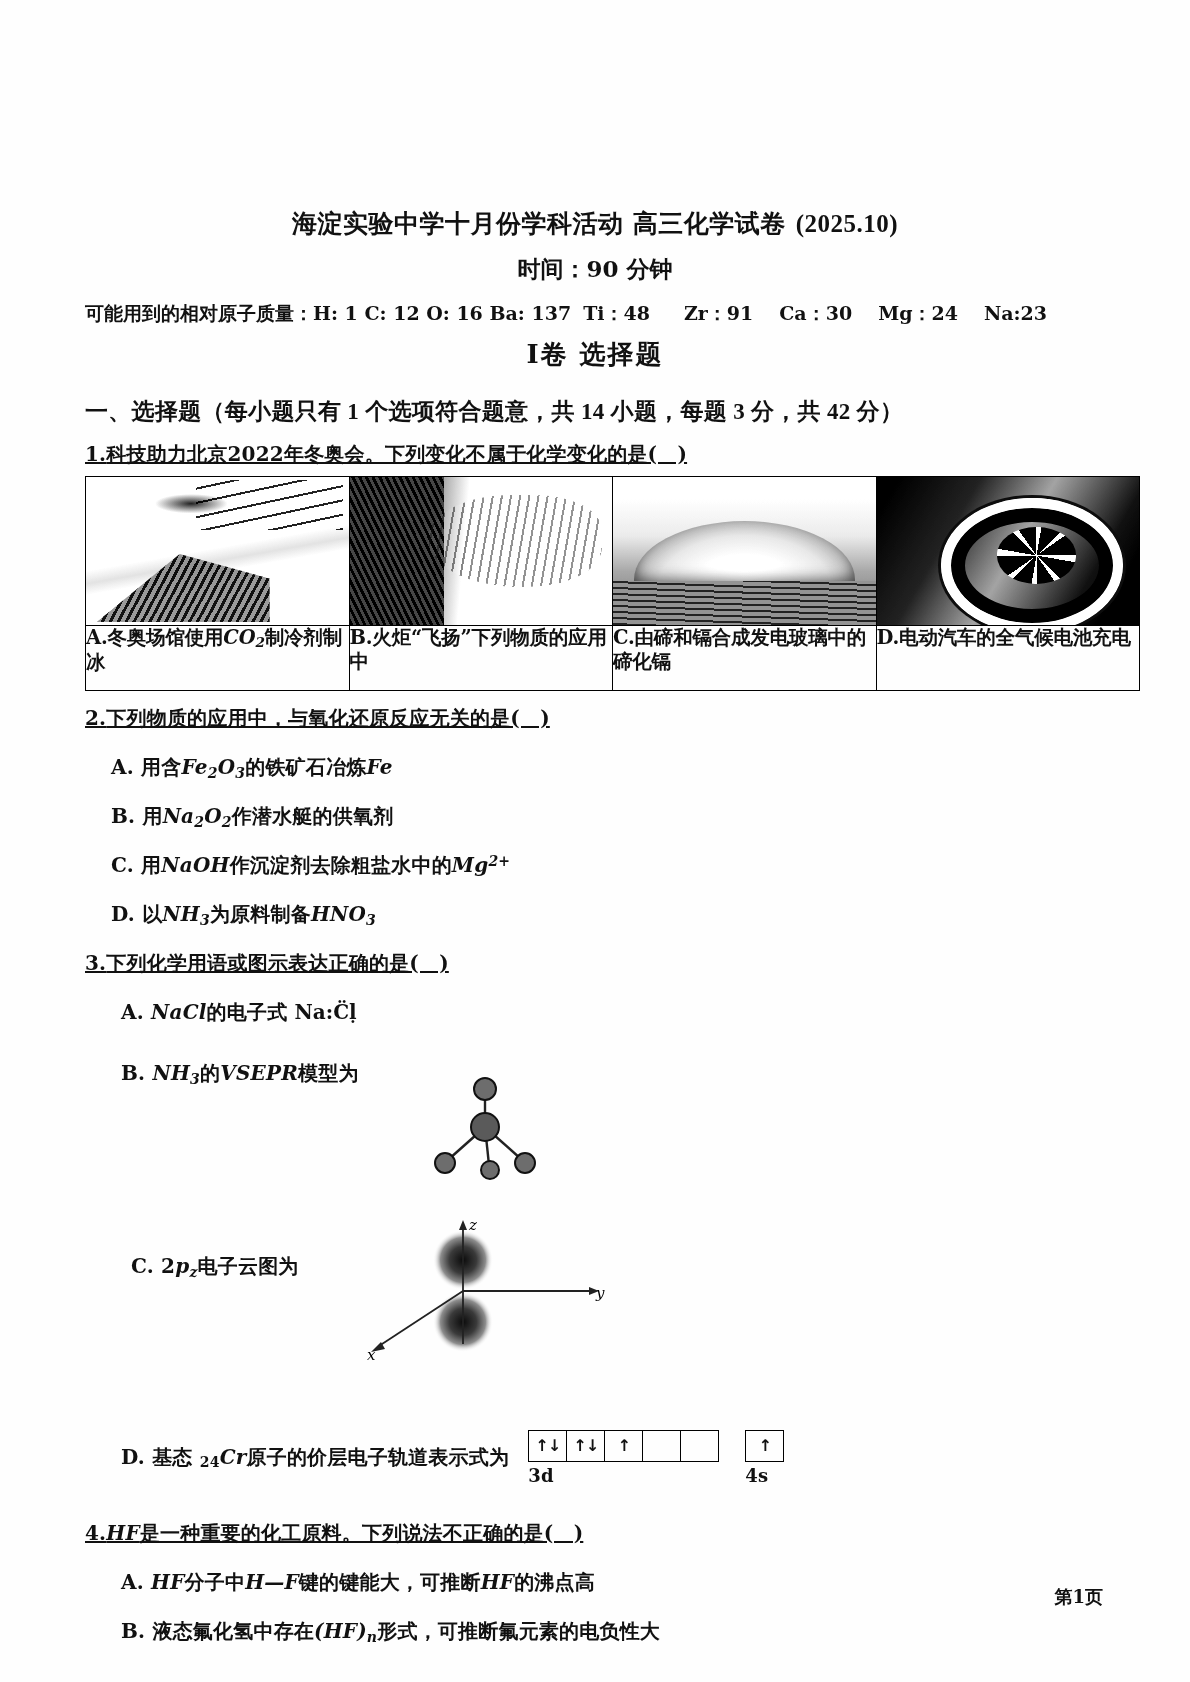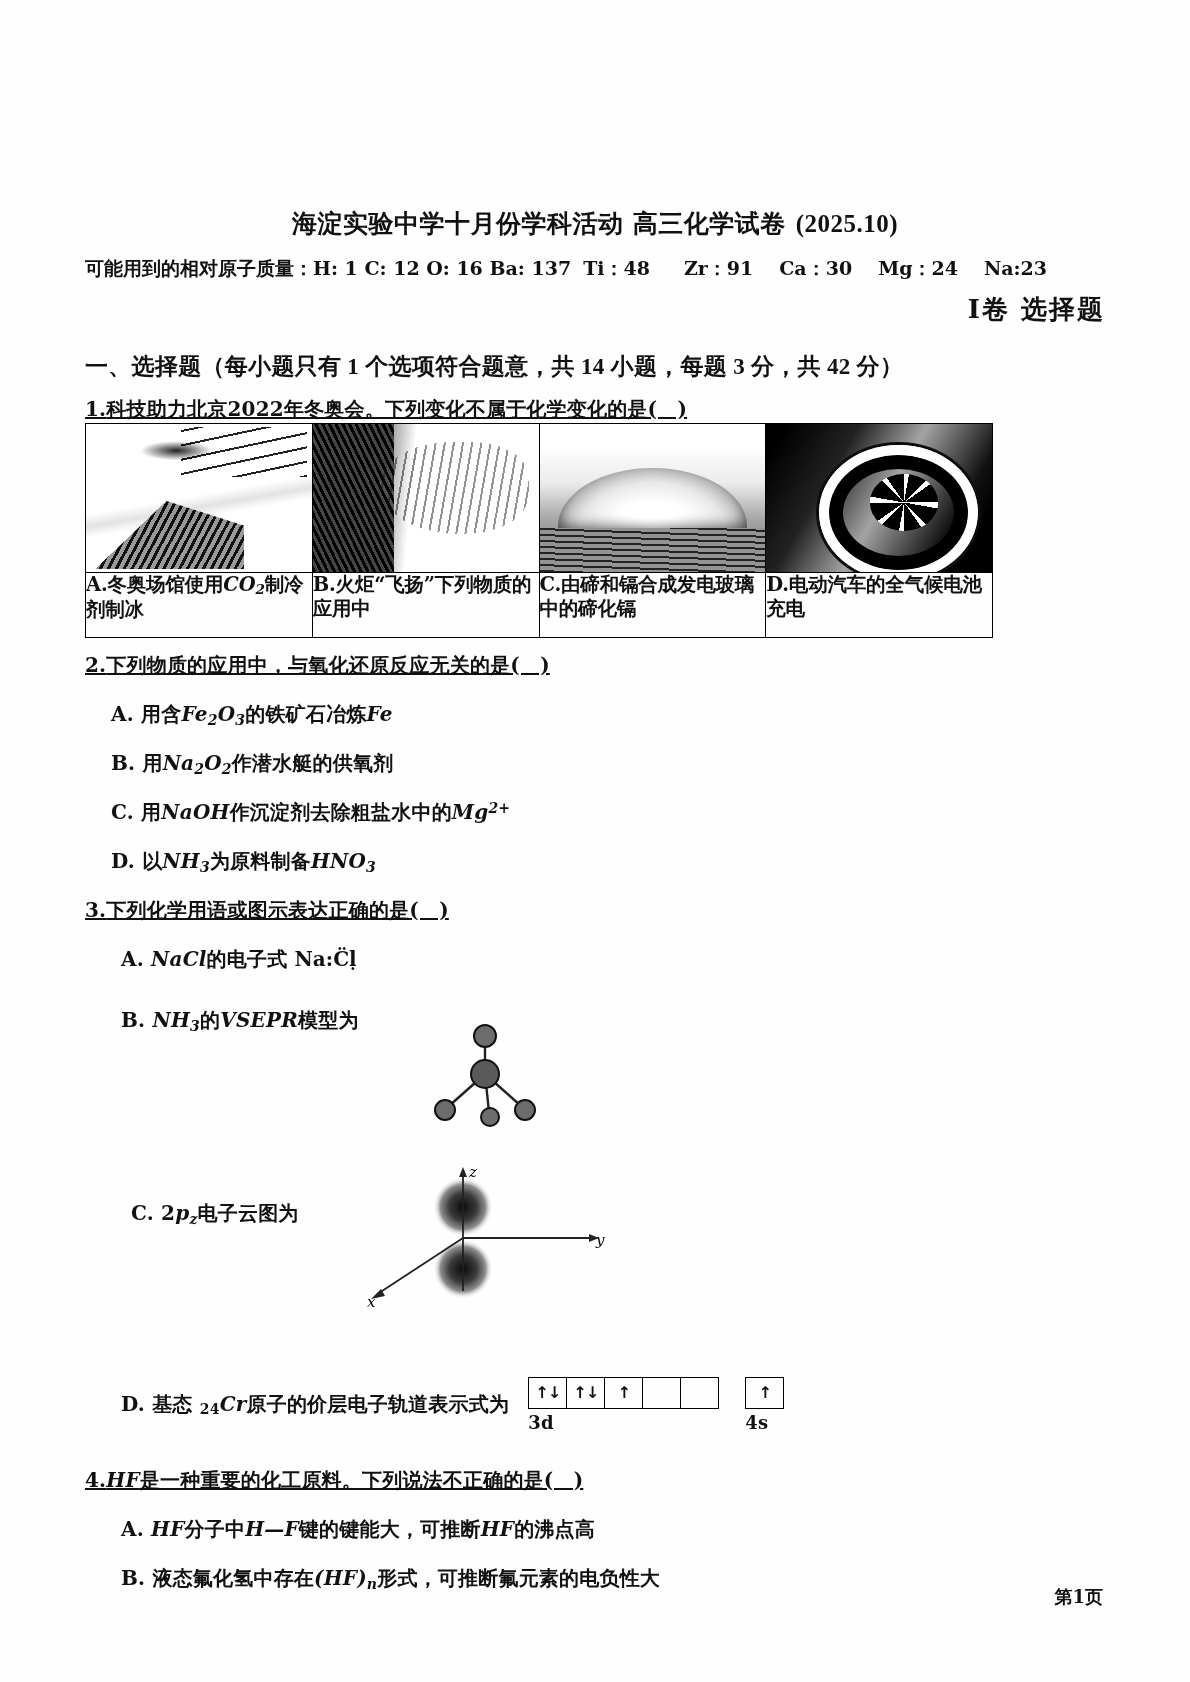--- a/index.html
+++ b/index.html
@@ -52,21 +52,21 @@
     font-size: 19px;
     font-weight: bold;
     white-space: nowrap;
     letter-spacing: 0px;
   }
   .masses .sp1 { display:inline-block; width: 12px; }
   .masses .sp2 { display:inline-block; width: 34px; }
   .masses .sp3 { display:inline-block; width: 26px; }
   .section-title {
     margin-top: 10px;
-    text-align: right;
+    text-align: center;
     font-size: 26px;
     font-weight: bold;
     letter-spacing: 2px;
   }
   .part-line {
     margin-top: 24px;
     font-size: 23px;
     font-weight: bold;
     letter-spacing: .3px;
     font-family: Liberation Serif, serif;
@@ -87,22 +87,22 @@
     margin-left: 26px;
     letter-spacing: .2px;
   }
   .it { font-style: italic; font-family: "DejaVu Serif","Liberation Serif",serif; }
   sub { font-size: .7em; vertical-align: -.25em; }
   sup { font-size: .7em; vertical-align: .45em; }
 
   
   table.pic-table {
     border-collapse: collapse;
-    width: 908px;
-    margin-top: 0;
+    width: 1055px;
+    margin-top: 8px;
     table-layout: fixed;
   }
   table.pic-table td {
     border: 1.6px solid #000;
     vertical-align: top;
     padding: 0;
   }
   .pic-cell { height: 148px; padding: 6px 8px 6px 8px; }
   .cap-cell {
     height: 64px;
@@ -241,20 +241,21 @@
 </head>
 <body>
 
 <div class="page">
  <div class="sheet">
 
   <div class="doc-title">
     <span>海淀实验中学十月份学科活动 高三化学试卷</span><span class="paren">(2025.10)</span>
   </div>
 
+  <div class="doc-subtitle">时间：90 分钟</div>
 
   <div class="masses">
     <span>可能用到的相对原子质量：</span><span>H: 1  C: 12  O: 16  Ba: 137</span><span class="sp1"></span><span>Ti：48</span><span class="sp2"></span><span>Zr：91</span><span class="sp3"></span><span>Ca：30</span><span class="sp3"></span><span>Mg：24</span><span class="sp3"></span><span>Na:23</span>
   </div>
 
   <div class="section-title">I卷  选择题</div>
 
   <div class="part-line">一、选择题（每小题只有 1 个选项符合题意，共 14 小题，每题 3 分，共 42 分）</div>
 
   <div class="q-stem">

